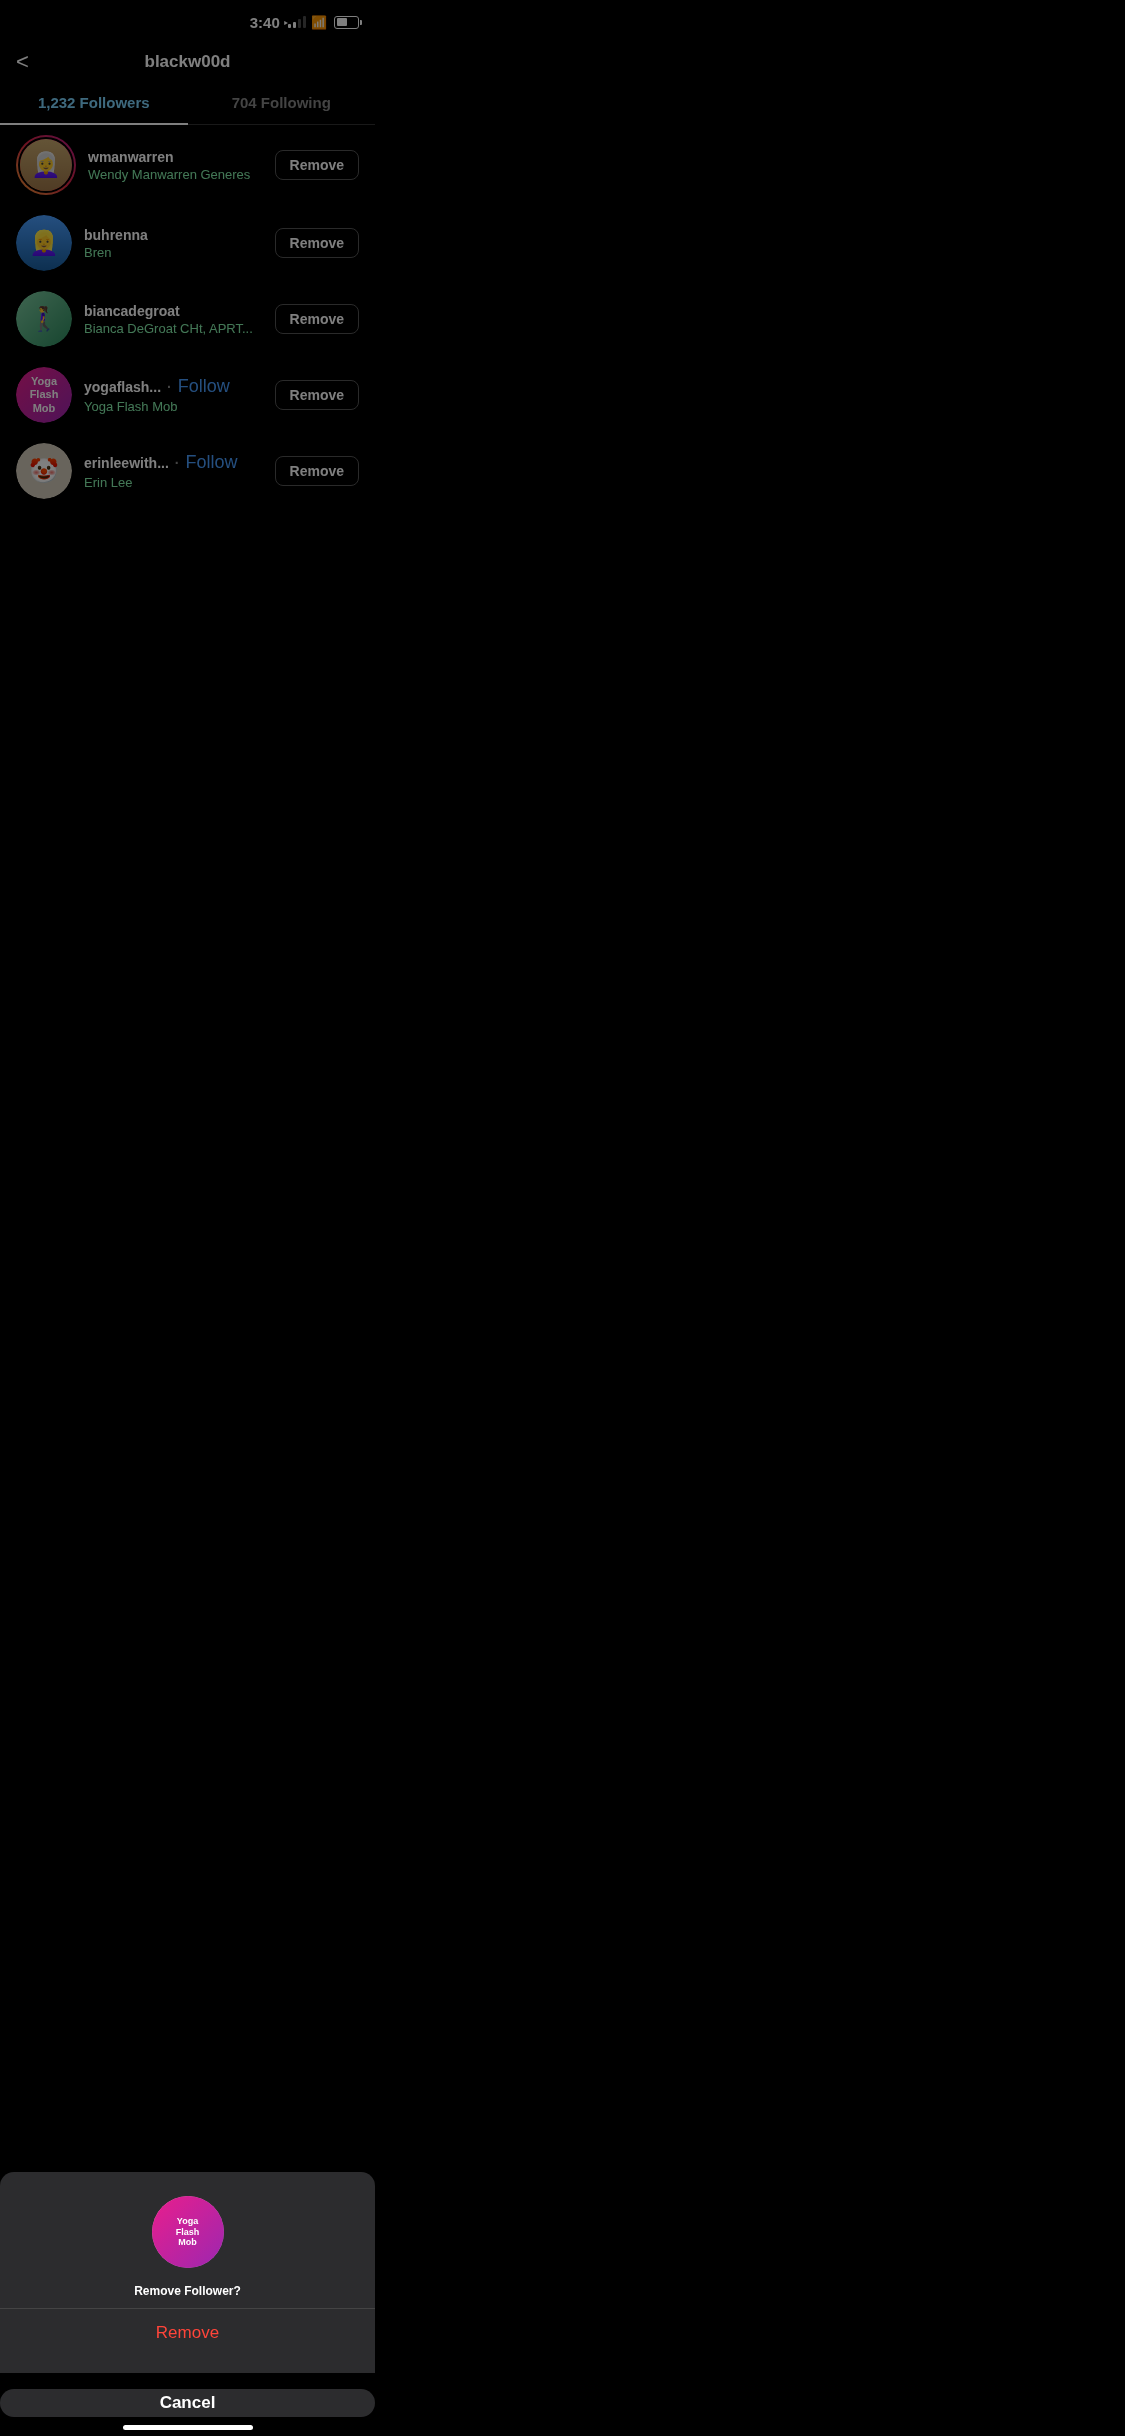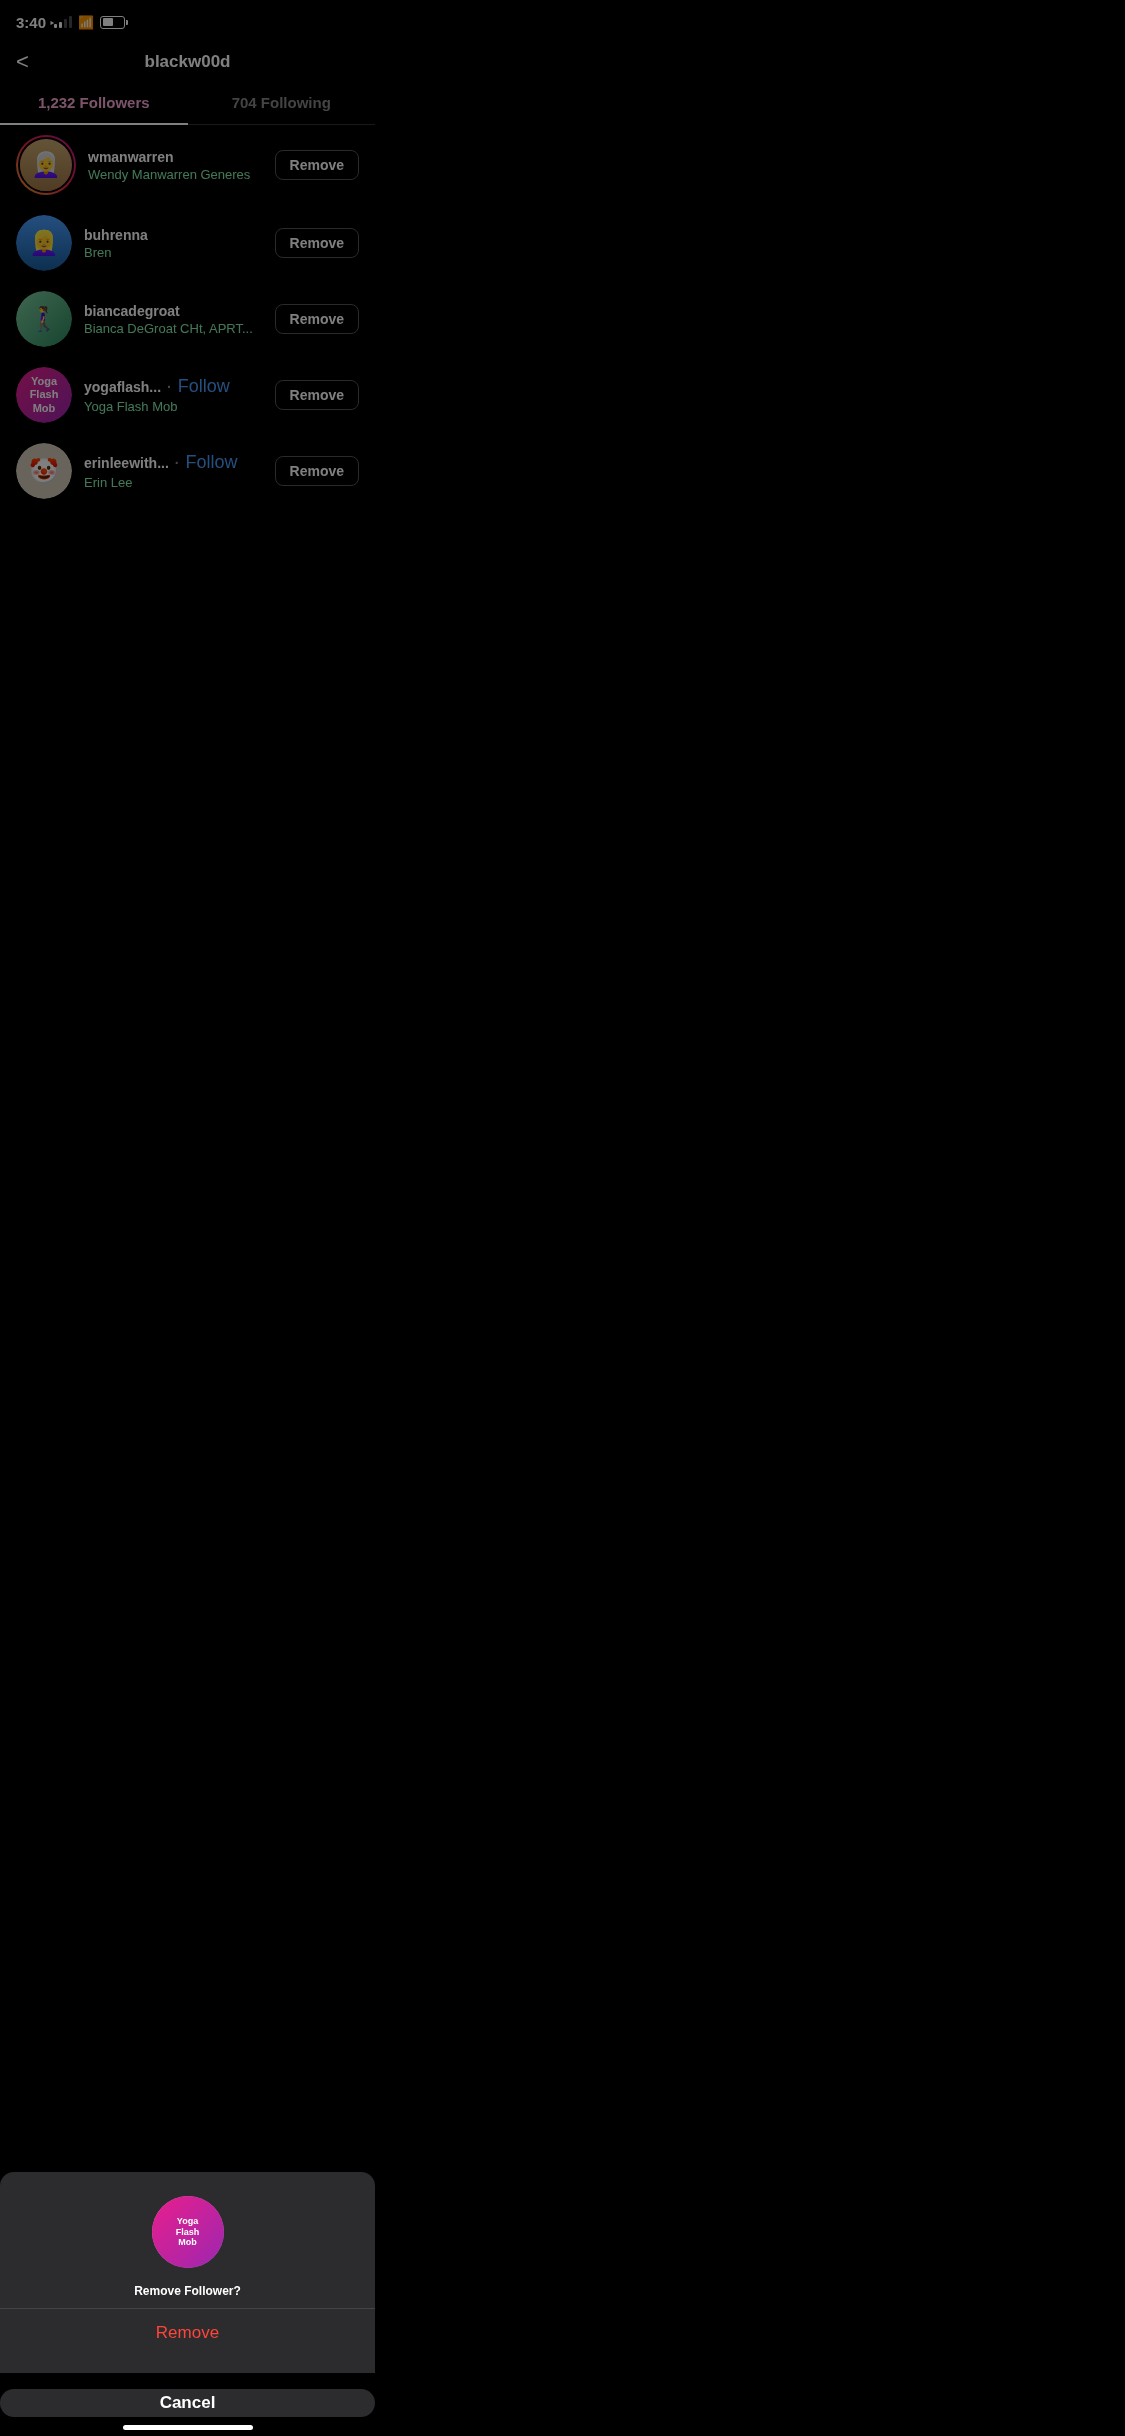--- a/index.html
+++ b/index.html
@@ -11,21 +11,21 @@
       font-family: -apple-system, BlinkMacSystemFont, 'Helvetica Neue', sans-serif;
       width: 375px;
       min-height: 812px;
       overflow-x: hidden;
       position: relative;
     }
 
     
     .status-bar {
       display: flex;
-      justify-content: flex-start;
+      justify-content: flex-end;
       align-items: center;
       padding: 6px 16px 6px;
       height: 44px;
     }
 
     .status-time {
       font-size: 15px;
       font-weight: 600;
       color: #fff;
       display: flex;
@@ -122,21 +122,21 @@
     .tab {
       flex: 1;
       text-align: center;
       padding: 10px 0 12px;
       font-size: 15px;
       font-weight: 600;
       cursor: pointer;
     }
 
     .tab.active {
-      color: #f9a8d4;
+      color: #7dd3fc;
       border-bottom: 2px solid #fff;
       margin-bottom: -1px;
     }
 
     .tab.inactive {
       color: #888;
     }
 
     
     .followers-list {

